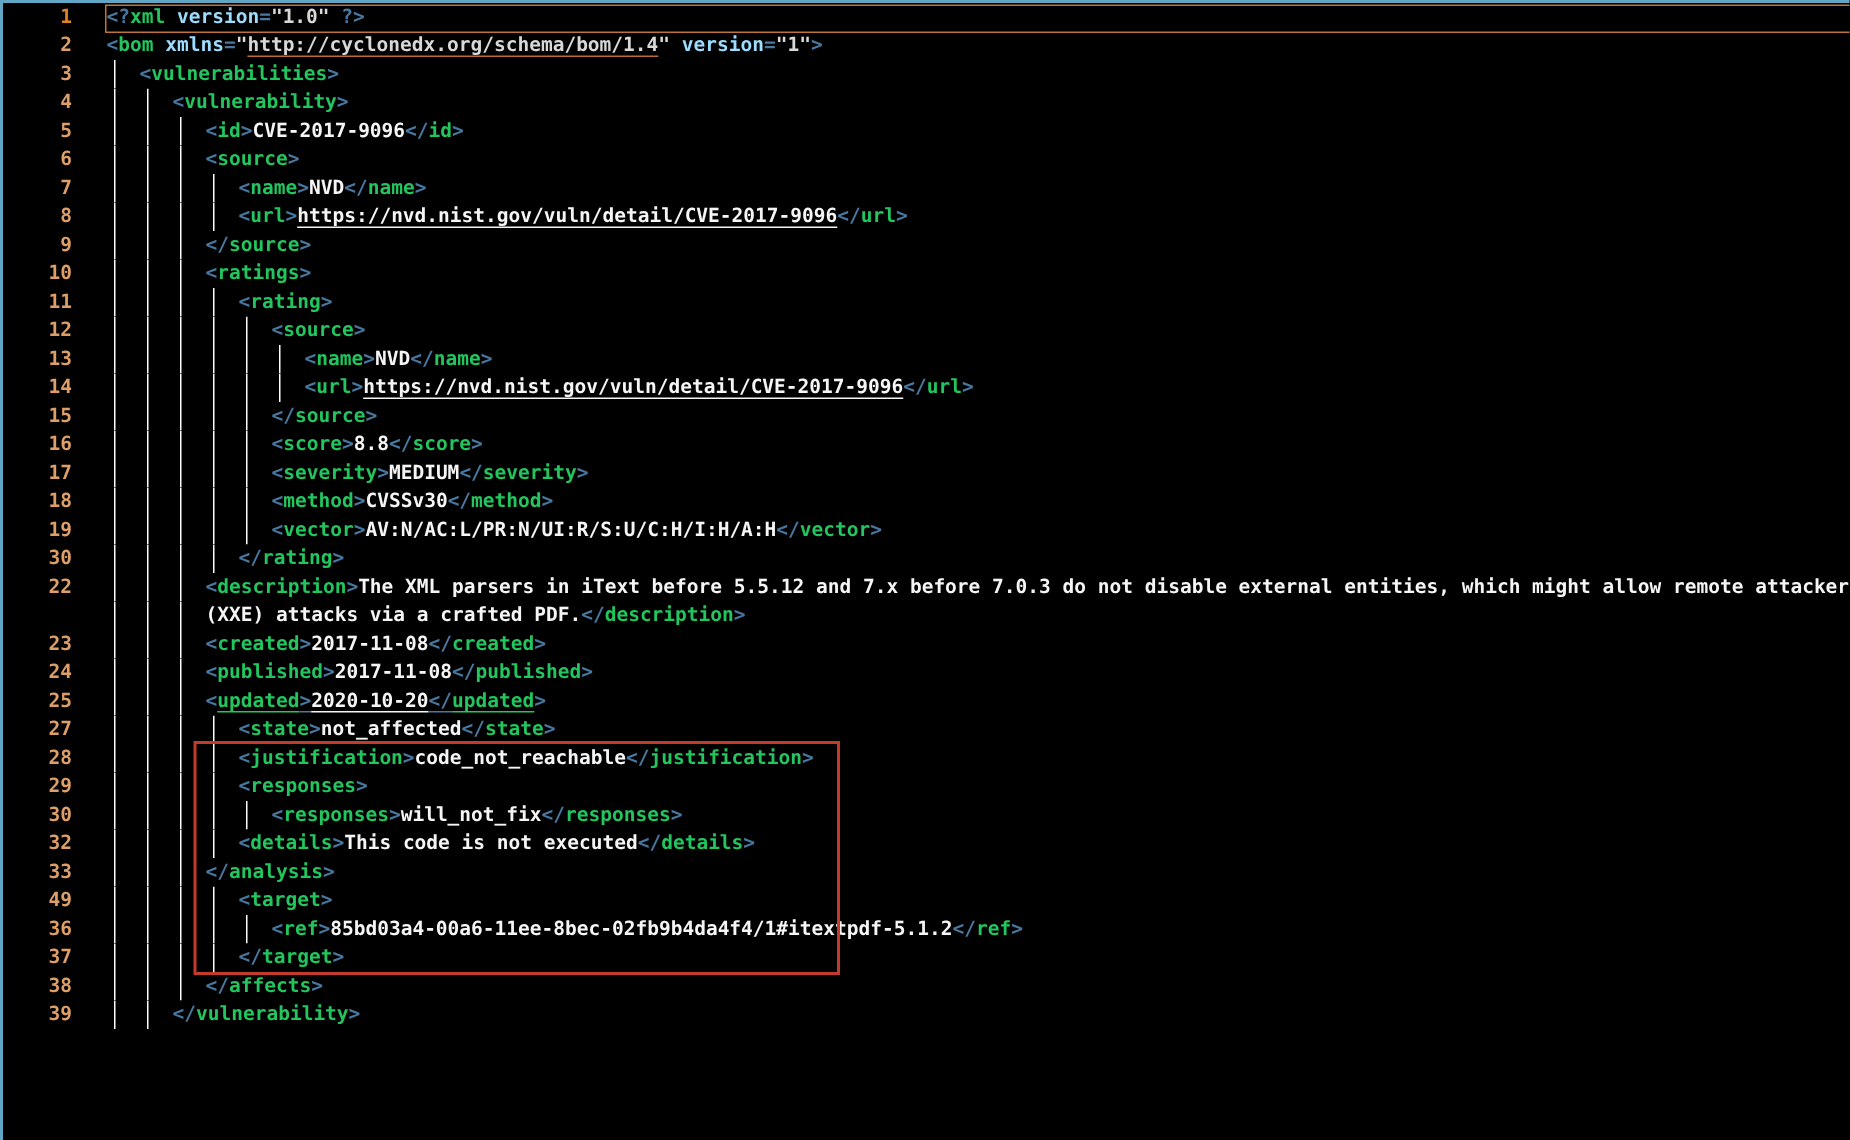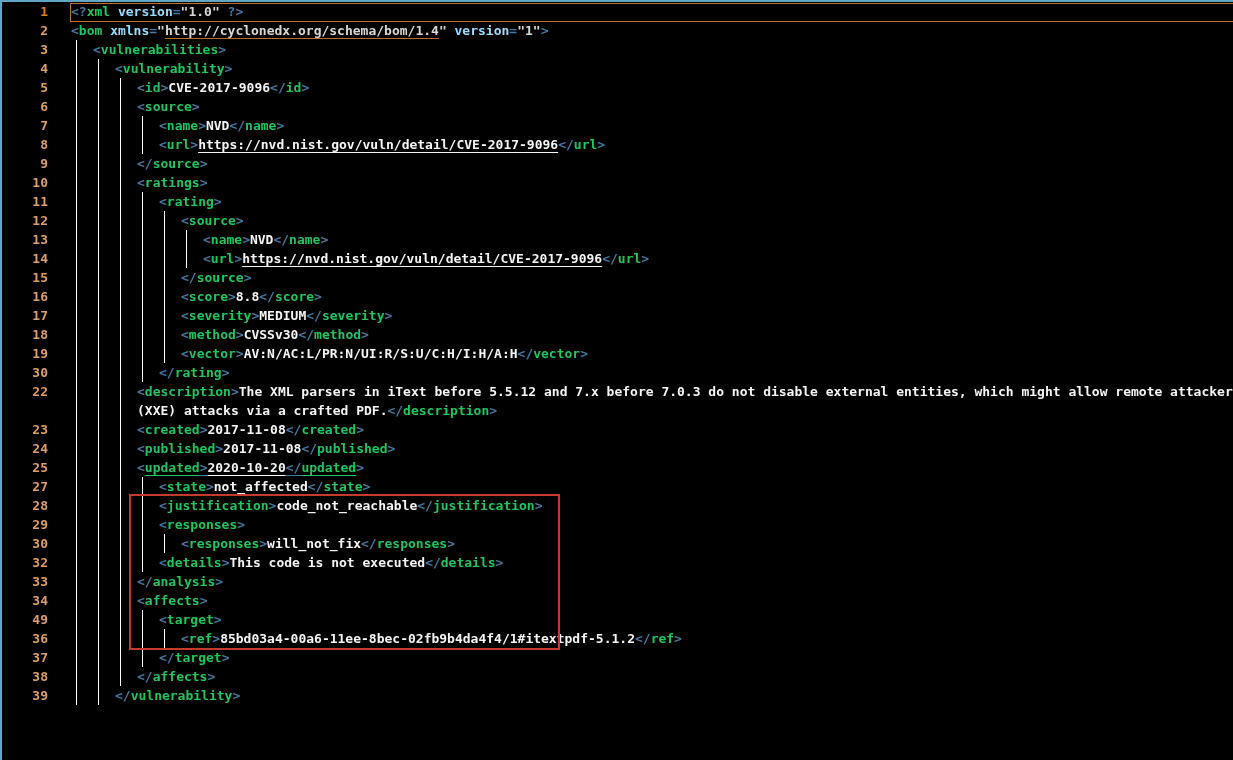--- a/index.html
+++ b/index.html
@@ -59,21 +59,20 @@
       <div class="row"><div class="gutter"></div><div class="code" style="padding-left: 89px;"><i class="g" style="left: 28px;"></i><i class="g" style="left: 50px;"></i><i class="g" style="left: 72px;"></i><span class="x">(XXE) attacks via a crafted PDF.</span><span class="p">&lt;/</span><span class="t">description</span><span class="p">&gt;</span></div></div>
       <div class="row"><div class="gutter">23</div><div class="code" style="padding-left: 89px;"><i class="g" style="left: 28px;"></i><i class="g" style="left: 50px;"></i><i class="g" style="left: 72px;"></i><span class="p">&lt;</span><span class="t">created</span><span class="p">&gt;</span><span class="x">2017-11-08</span><span class="p">&lt;/</span><span class="t">created</span><span class="p">&gt;</span></div></div>
       <div class="row"><div class="gutter">24</div><div class="code" style="padding-left: 89px;"><i class="g" style="left: 28px;"></i><i class="g" style="left: 50px;"></i><i class="g" style="left: 72px;"></i><span class="p">&lt;</span><span class="t">published</span><span class="p">&gt;</span><span class="x">2017-11-08</span><span class="p">&lt;/</span><span class="t">published</span><span class="p">&gt;</span></div></div>
       <div class="row"><div class="gutter">25</div><div class="code" style="padding-left: 89px;"><i class="g" style="left: 28px;"></i><i class="g" style="left: 50px;"></i><i class="g" style="left: 72px;"></i><span class="p">&lt;</span><span class="t u">updated</span><span class="p u">&gt;</span><span class="x u">2020-10-20</span><span class="p u">&lt;/</span><span class="t u">updated</span><span class="p">&gt;</span></div></div>
       <div class="row"><div class="gutter">27</div><div class="code" style="padding-left: 111px;"><i class="g" style="left: 28px;"></i><i class="g" style="left: 50px;"></i><i class="g" style="left: 72px;"></i><i class="g" style="left: 94px;"></i><span class="p">&lt;</span><span class="t">state</span><span class="p">&gt;</span><span class="x">not_affected</span><span class="p">&lt;/</span><span class="t">state</span><span class="p">&gt;</span></div></div>
       <div class="row"><div class="gutter">28</div><div class="code" style="padding-left: 111px;"><i class="g" style="left: 28px;"></i><i class="g" style="left: 50px;"></i><i class="g" style="left: 72px;"></i><i class="g" style="left: 94px;"></i><span class="p">&lt;</span><span class="t">justification</span><span class="p">&gt;</span><span class="x">code_not_reachable</span><span class="p">&lt;/</span><span class="t">justification</span><span class="p">&gt;</span></div></div>
       <div class="row"><div class="gutter">29</div><div class="code" style="padding-left: 111px;"><i class="g" style="left: 28px;"></i><i class="g" style="left: 50px;"></i><i class="g" style="left: 72px;"></i><i class="g" style="left: 94px;"></i><span class="p">&lt;</span><span class="t">responses</span><span class="p">&gt;</span></div></div>
       <div class="row"><div class="gutter">30</div><div class="code" style="padding-left: 133px;"><i class="g" style="left: 28px;"></i><i class="g" style="left: 50px;"></i><i class="g" style="left: 72px;"></i><i class="g" style="left: 94px;"></i><i class="g" style="left: 116px;"></i><span class="p">&lt;</span><span class="t">responses</span><span class="p">&gt;</span><span class="x">will_not_fix</span><span class="p">&lt;/</span><span class="t">responses</span><span class="p">&gt;</span></div></div>
       <div class="row"><div class="gutter">32</div><div class="code" style="padding-left: 111px;"><i class="g" style="left: 28px;"></i><i class="g" style="left: 50px;"></i><i class="g" style="left: 72px;"></i><i class="g" style="left: 94px;"></i><span class="p">&lt;</span><span class="t">details</span><span class="p">&gt;</span><span class="x">This code is not executed</span><span class="p">&lt;/</span><span class="t">details</span><span class="p">&gt;</span></div></div>
       <div class="row"><div class="gutter">33</div><div class="code" style="padding-left: 89px;"><i class="g" style="left: 28px;"></i><i class="g" style="left: 50px;"></i><i class="g" style="left: 72px;"></i><span class="p">&lt;/</span><span class="t">analysis</span><span class="p">&gt;</span></div></div>
-      <div class="row"><div class="gutter">34</div><div class="code" style="padding-left: 89px;"><i class="g" style="left: 28px;"></i><i class="g" style="left: 50px;"></i><i class="g" style="left: 72px;"></i><span class="p">&lt;</span><span class="t">affects</span><span class="p">&gt;</span></div></div>
       <div class="row"><div class="gutter">49</div><div class="code" style="padding-left: 111px;"><i class="g" style="left: 28px;"></i><i class="g" style="left: 50px;"></i><i class="g" style="left: 72px;"></i><i class="g" style="left: 94px;"></i><span class="p">&lt;</span><span class="t">target</span><span class="p">&gt;</span></div></div>
       <div class="row"><div class="gutter">36</div><div class="code" style="padding-left: 133px;"><i class="g" style="left: 28px;"></i><i class="g" style="left: 50px;"></i><i class="g" style="left: 72px;"></i><i class="g" style="left: 94px;"></i><i class="g" style="left: 116px;"></i><span class="p">&lt;</span><span class="t">ref</span><span class="p">&gt;</span><span class="x">85bd03a4-00a6-11ee-8bec-02fb9b4da4f4/1#itextpdf-5.1.2</span><span class="p">&lt;/</span><span class="t">ref</span><span class="p">&gt;</span></div></div>
       <div class="row"><div class="gutter">37</div><div class="code" style="padding-left: 111px;"><i class="g" style="left: 28px;"></i><i class="g" style="left: 50px;"></i><i class="g" style="left: 72px;"></i><i class="g" style="left: 94px;"></i><span class="p">&lt;/</span><span class="t">target</span><span class="p">&gt;</span></div></div>
       <div class="row"><div class="gutter">38</div><div class="code" style="padding-left: 89px;"><i class="g" style="left: 28px;"></i><i class="g" style="left: 50px;"></i><i class="g" style="left: 72px;"></i><span class="p">&lt;/</span><span class="t">affects</span><span class="p">&gt;</span></div></div>
       <div class="row"><div class="gutter">39</div><div class="code" style="padding-left: 67px;"><i class="g" style="left: 28px;"></i><i class="g" style="left: 50px;"></i><span class="p">&lt;/</span><span class="t">vulnerability</span><span class="p">&gt;</span></div></div>
     </div>
   <div class="active-line-box"></div>
   <div class="analysis-box"></div>
 </div>
 

